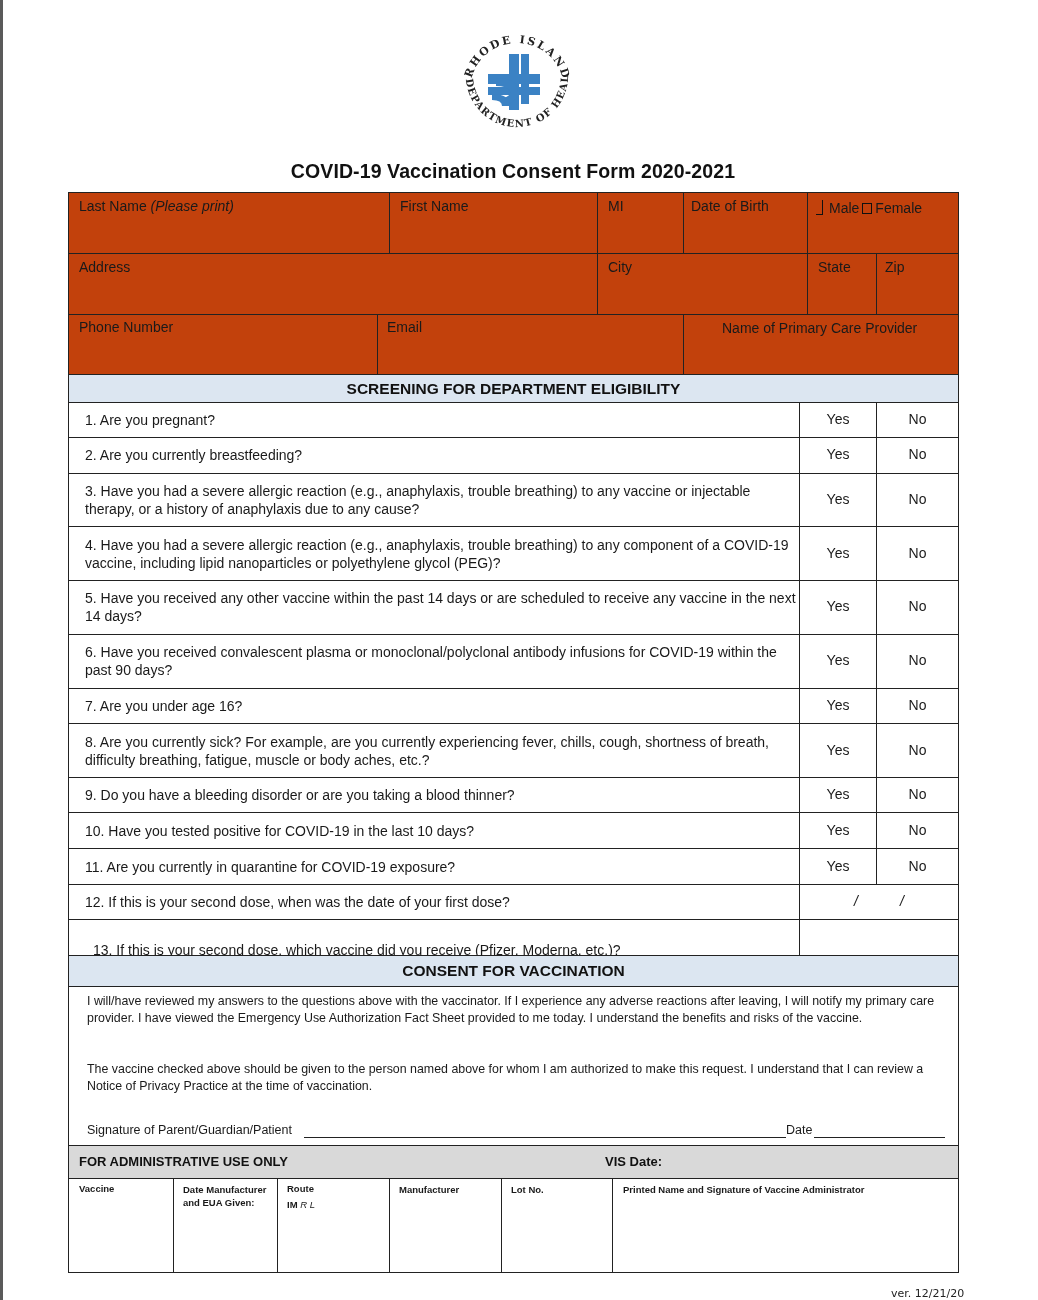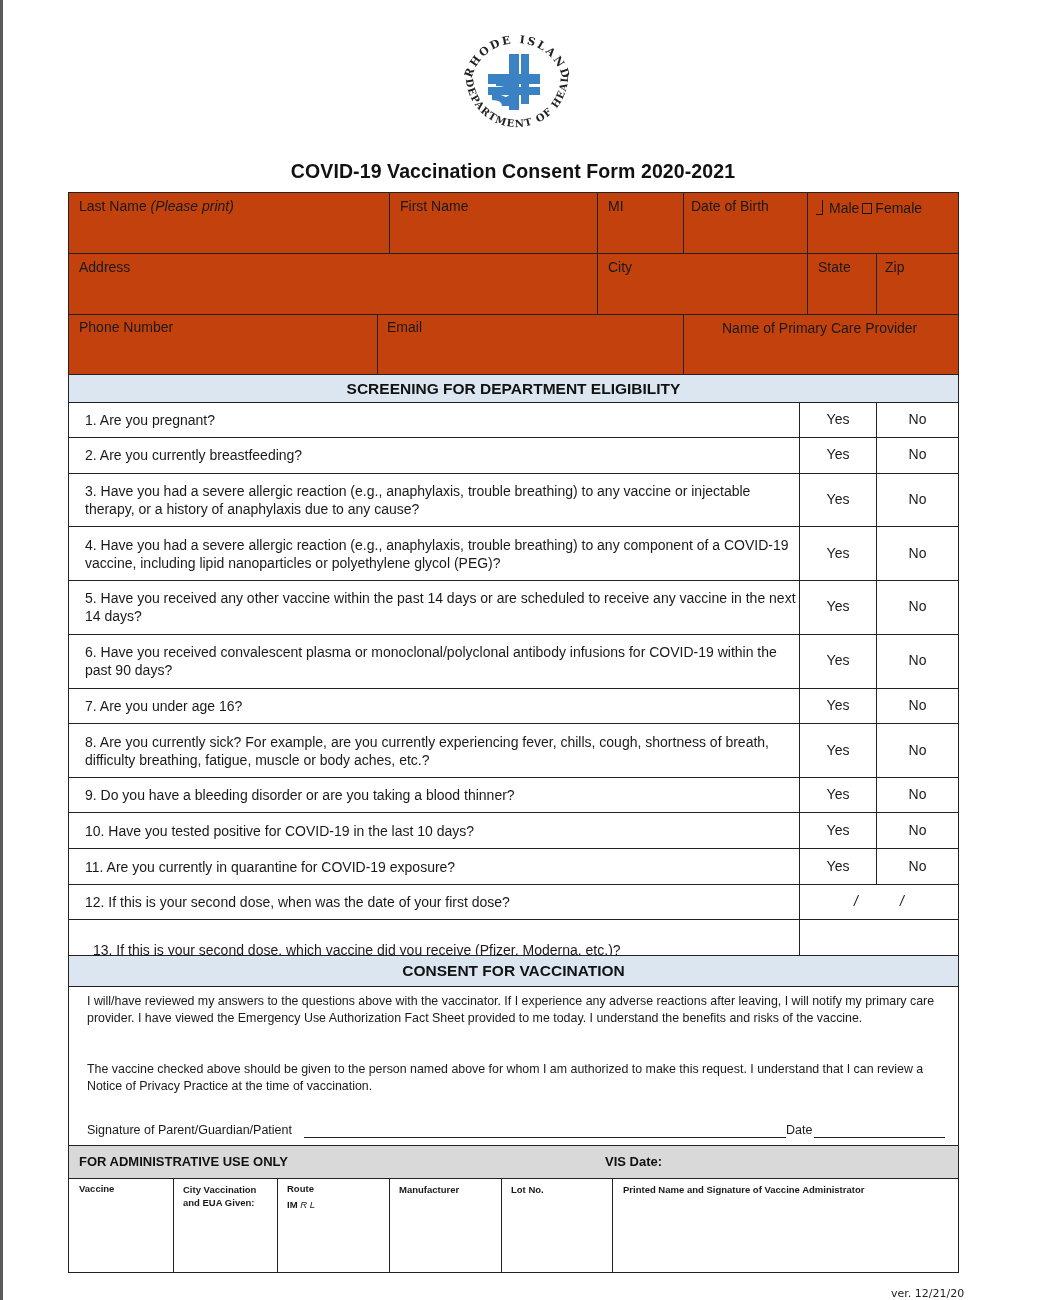--- a/index.html
+++ b/index.html
@@ -186,21 +186,21 @@
 </div>
 
 <div class="abs" style="left:68px;top:1178px;width:891px;height:95px;border:1px solid #222;border-top:none;"></div>
 <div class="vline" style="left:173px;top:1178px;height:94px;"></div>
 <div class="vline" style="left:277px;top:1178px;height:94px;"></div>
 <div class="vline" style="left:389px;top:1178px;height:94px;"></div>
 <div class="vline" style="left:501px;top:1178px;height:94px;"></div>
 <div class="vline" style="left:612px;top:1178px;height:94px;"></div>
 
 <div class="adm-lbl" style="left:79px;top:1182px;width:90px;">Vaccine</div>
-<div class="adm-lbl" style="left:183px;top:1183px;width:90px;">City Vaccination and EUA Given:</div>
+<div class="adm-lbl" style="left:183px;top:1183px;width:90px;">Date Manufacturer and EUA Given:</div>
 <div class="adm-lbl" style="left:287px;top:1182px;width:95px;">
   <span>Route</span><br>
   <span style="display:inline-block;margin-top:3px;">IM</span>
   <span style="font-style:italic;font-weight:normal;">R L</span>
 </div>
 <div class="adm-lbl" style="left:399px;top:1183px;width:100px;">Manufacturer</div>
 <div class="adm-lbl" style="left:511px;top:1183px;width:95px;">Lot No.</div>
 <div class="adm-lbl" style="left:623px;top:1183px;width:330px;">Printed Name and Signature of Vaccine Administrator</div>
 
 <div class="ver">ver. 12/21/20</div>

